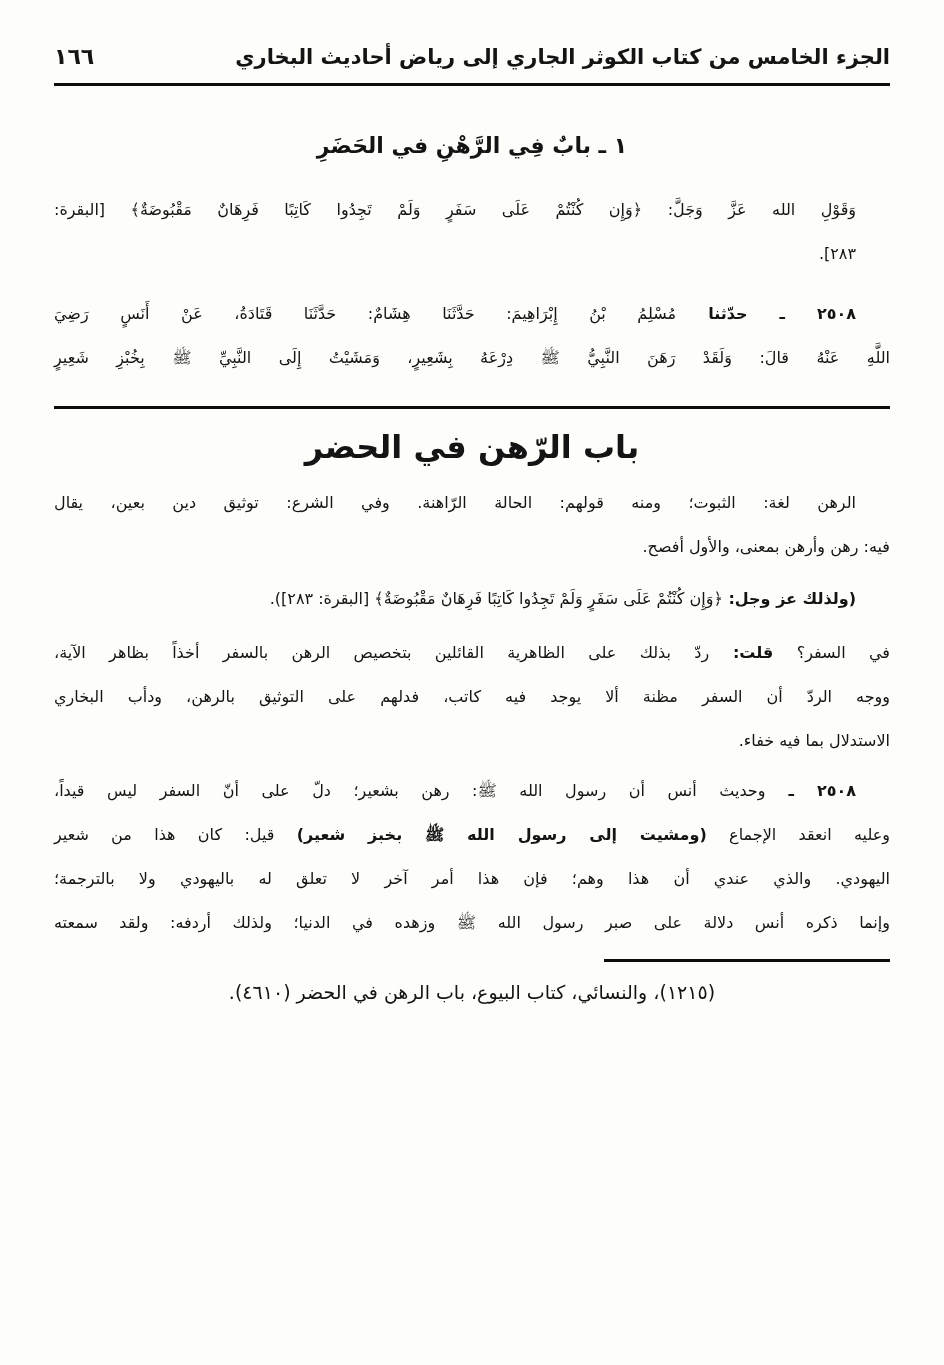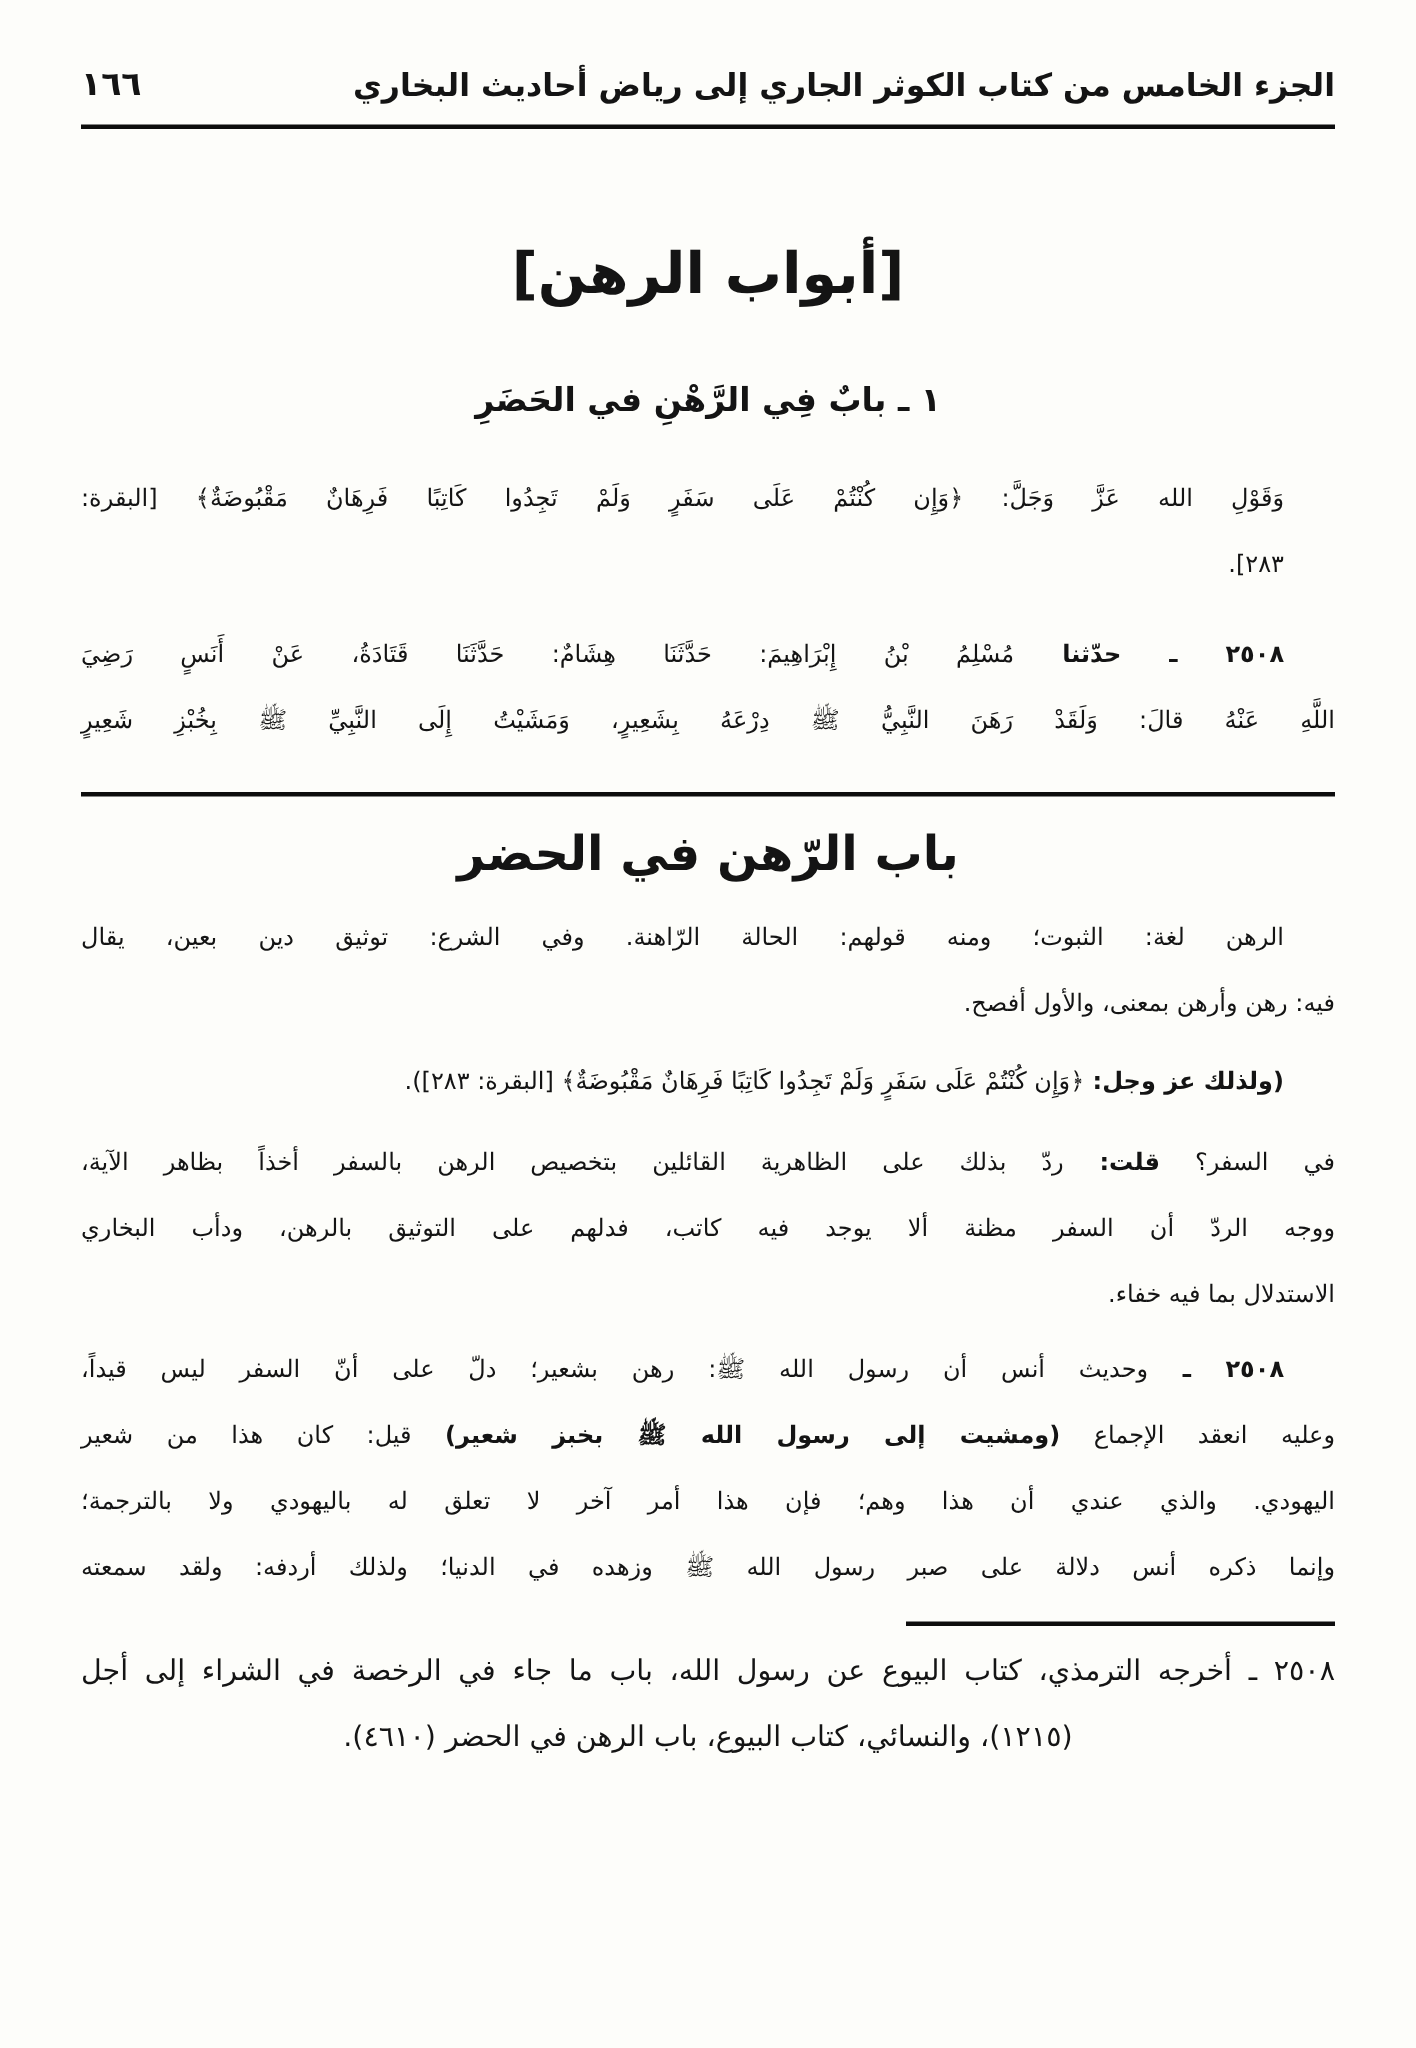--- a/index.html
+++ b/index.html
@@ -87,21 +87,20 @@
 <body>
 
 <div class="page">
 
   <div class="running-head">
     <div class="title">الجزء الخامس من كتاب الكوثر الجاري إلى رياض أحاديث البخاري</div>
     <div class="pagenum">١٦٦</div>
   </div>
   <hr class="head-rule">
 
-  <div class="section-title">[أبواب الرهن]</div>
   <div class="chapter-title">١ ـ بابٌ فِي الرَّهْنِ في الحَضَرِ</div>
 
   <div class="par mt-verse">
     <div class="line fill indent"><span>وَقَوْلِ الله عَزَّ وَجَلَّ: </span><span>﴿وَإِن كُنْتُمْ عَلَى سَفَرٍ وَلَمْ تَجِدُوا كَاتِبًا فَرِهَانٌ مَقْبُوضَةٌ﴾</span><span> [البقرة:</span></div>
     <div class="line indent"><span>٢٨٣].</span></div>
   </div>
 
   <div class="par mt-hadith">
     <div class="line fill indent"><span class="b">٢٥٠٨ ـ حدّثنا </span><span>مُسْلِمُ بْنُ إِبْرَاهِيمَ: حَدَّثَنَا هِشَامٌ: حَدَّثَنَا قَتَادَةُ، عَنْ أَنَسٍ رَضِيَ</span></div>
     <div class="line fill"><span>اللَّهِ عَنْهُ قالَ: وَلَقَدْ رَهَنَ النَّبِيُّ ﷺ دِرْعَهُ بِشَعِيرٍ، وَمَشَيْتُ إِلَى النَّبِيِّ ﷺ بِخُبْزِ شَعِيرٍ</span></div>
@@ -128,17 +127,16 @@
 
   <div class="par mt-p3">
     <div class="line fill indent"><span class="b">٢٥٠٨ ـ </span><span>وحديث أنس أن رسول الله ﷺ: رهن بشعير؛ دلّ على أنّ السفر ليس قيداً،</span></div>
     <div class="line fill"><span>وعليه انعقد الإجماع </span><span class="b">(ومشيت إلى رسول الله ﷺ بخبز شعير)</span><span> قيل: كان هذا من شعير</span></div>
     <div class="line fill"><span>اليهودي. والذي عندي أن هذا وهم؛ فإن هذا أمر آخر لا تعلق له باليهودي ولا بالترجمة؛</span></div>
     <div class="line fill"><span>وإنما ذكره أنس دلالة على صبر رسول الله ﷺ وزهده في الدنيا؛ ولذلك أردفه: ولقد سمعته</span></div>
   </div>
 
   <hr class="footnote-sep">
   <div class="footnote">
-    <div class="line fill"><span>٢٥٠٨ ـ أخرجه الترمذي، كتاب البيوع عن رسول الله، باب ما جاء في الرخصة في الشراء إلى أجل</span></div>
     <div class="line center"><span>(١٢١٥)، والنسائي، كتاب البيوع، باب الرهن في الحضر (٤٦١٠).</span></div>
   </div>
 
 </div>
 
 </body></html>

